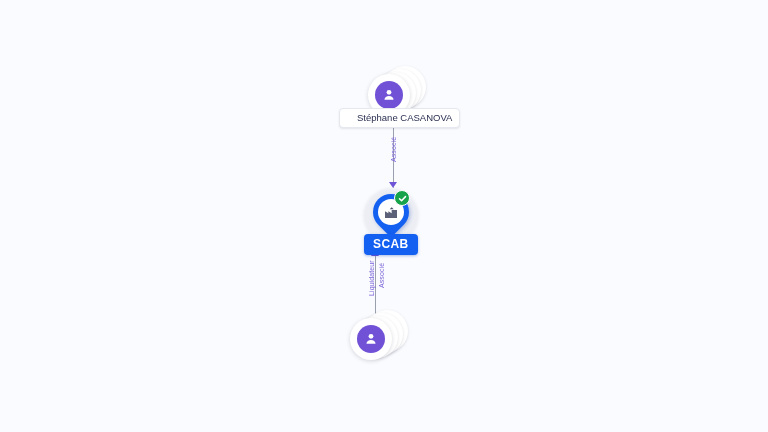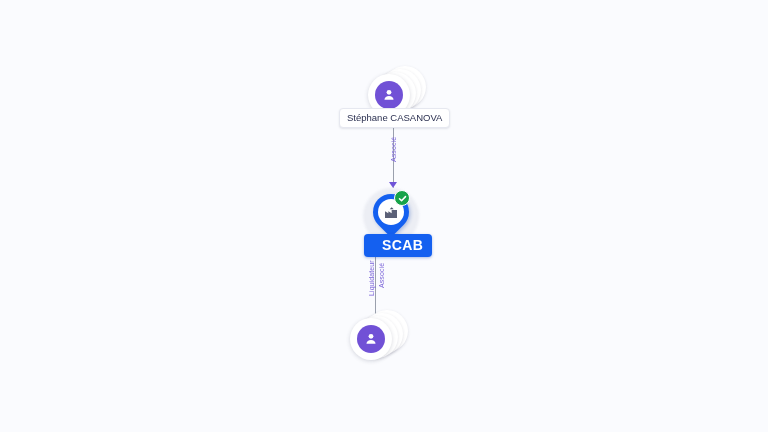--- a/index.html
+++ b/index.html
@@ -91,21 +91,21 @@
     align-items: center;
     justify-content: center;
   }
 
   
   .name-label {
     position: absolute;
     background: #ffffff;
     border: 1px solid #e6e8f0;
     border-radius: 4px;
-    padding: 3px 7px 4px 7px;
+    padding: 3px 7px 4px 17px;
     font-size: 9.5px;
     color: #2b3050;
     white-space: nowrap;
     box-shadow: 0 1px 2px rgba(60,64,90,.12);
     font-family: "Liberation Sans", sans-serif;
   }
 
   
   .company-node {
     position: absolute;
@@ -156,22 +156,22 @@
     border: 1.5px solid #ffffff;
     display: flex;
     align-items: center;
     justify-content: center;
   }
   .company-badge {
     position: absolute;
     background: #1460f0;
     color: #ffffff;
     border-radius: 4px;
-    padding: 3px 9px 4px 18px;
-    font-size: 14px;
+    padding: 3px 9px 4px 9px;
+    font-size: 12px;
     font-weight: bold;
     letter-spacing: .4px;
     white-space: nowrap;
     box-shadow: 0 1px 3px rgba(20,70,180,.35);
     font-family: "Liberation Sans", sans-serif;
   }
 </style>
 </head>
 <body>
 

